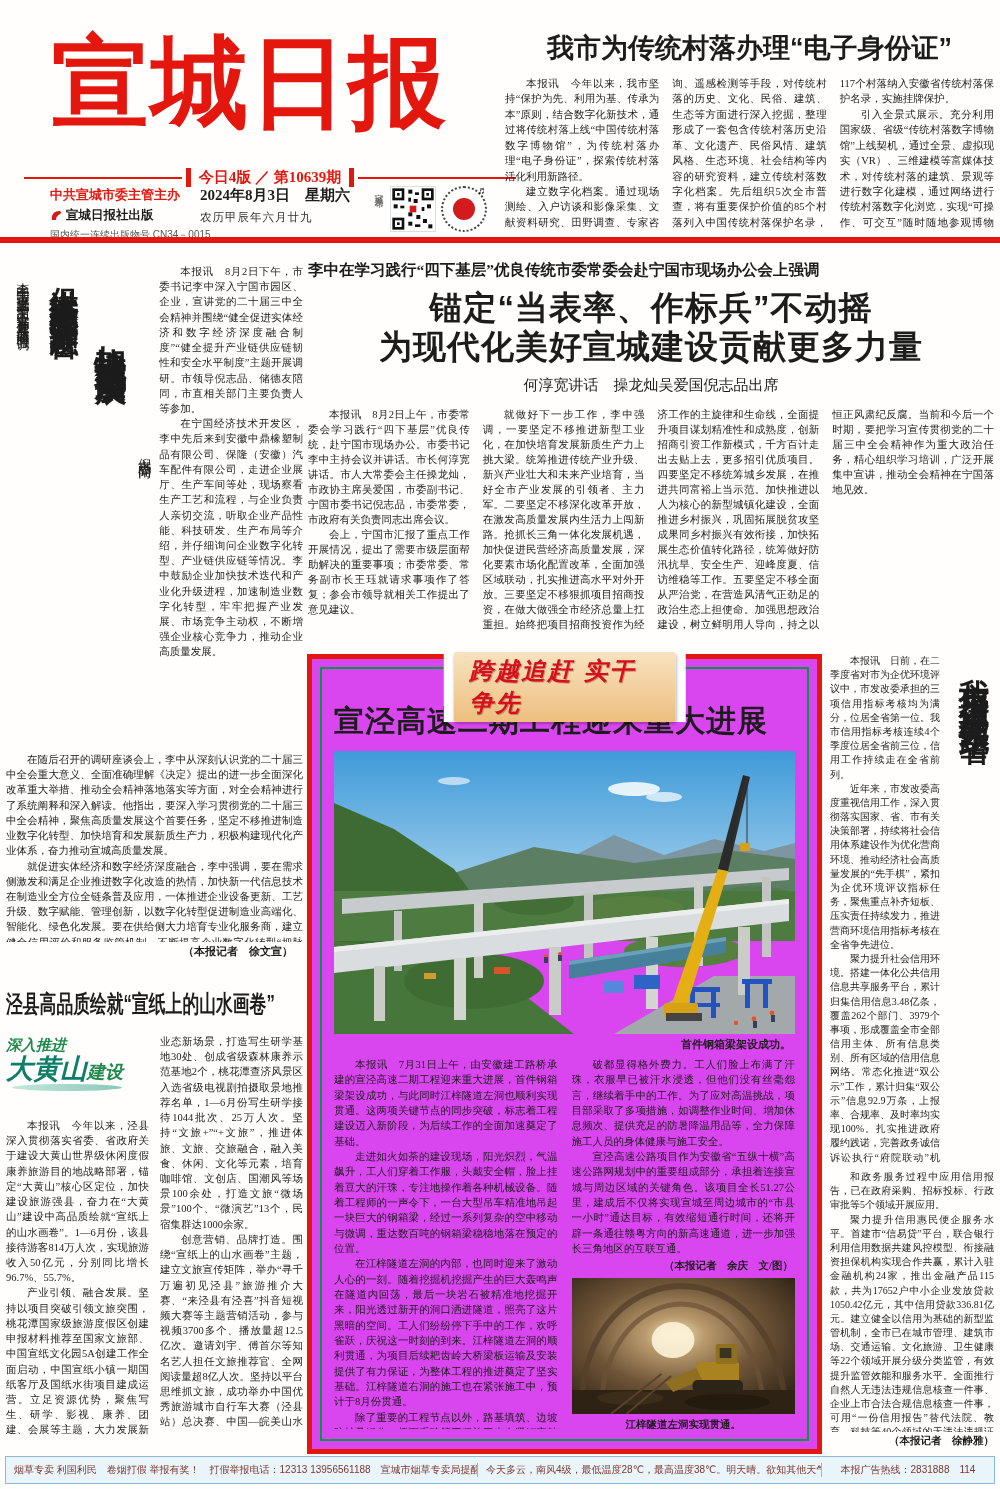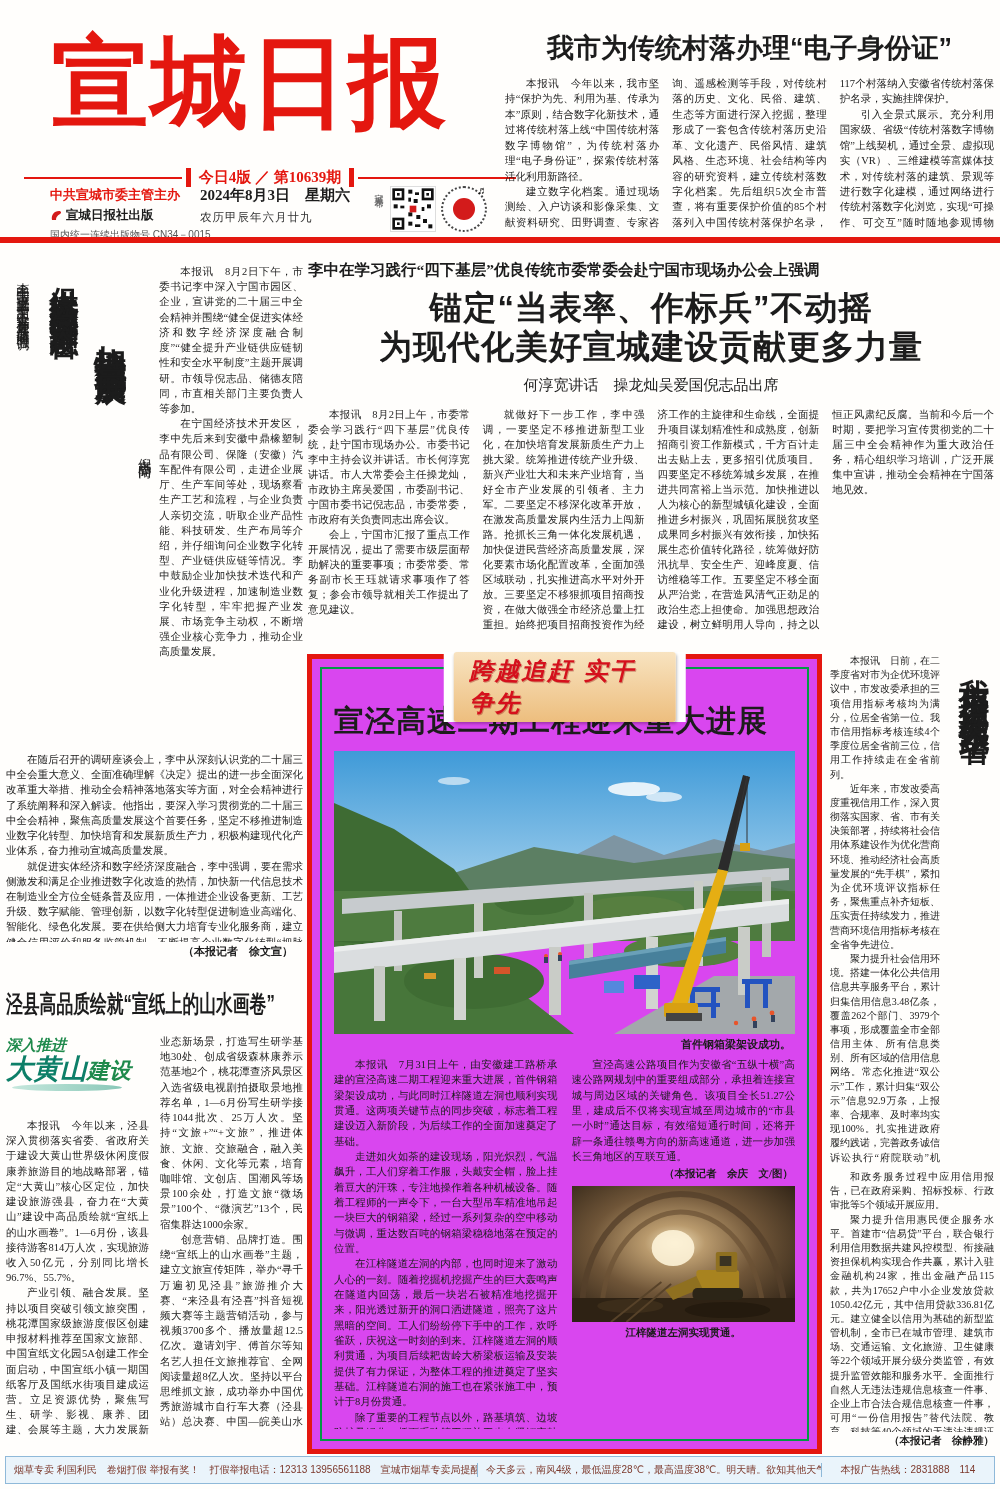--- a/index.html
+++ b/index.html
@@ -72,21 +72,21 @@
 
   
   #jingxian { left:6px; top:988px; width:297px; height:460px; }
   #jx-headline { font-size:24px; font-weight:900; white-space:nowrap; transform:scaleX(.70); transform-origin:left;
                  font-family:"Liberation Sans","DejaVu Sans",sans-serif; }
   #jx-cols { margin-top:14px; column-count:2; column-gap:11px; column-fill:auto; height:404px; overflow:hidden;
              font-size:10.5px; line-height:1.45; }
   #jx-campaign { break-inside:avoid; width:100%; height:76px; margin-bottom:8px; position:relative; }
   #jx-campaign .l1 { font-size:15px; font-weight:900; font-style:italic; color:#1f8a4c; }
   #jx-campaign .l2 { font-size:27px; font-weight:900; font-style:italic; color:#0d7f68; line-height:1; }
-  #jx-campaign .l2 span.jz { font-size:22px; color:#1f8a4c; }
+  #jx-campaign .l2 span.jz { font-size:18px; color:#1f8a4c; }
   #jx-campaign .swoosh { position:absolute; left:6px; top:50px; width:110px; height:7px; border-radius:50%;
                          background:linear-gradient(90deg,#9fd8c8,#3aa38a); opacity:.6; }
 
   
   #red-box { left:307px; top:654px; width:515px; height:800px; border:5px solid #e4170f; background:#d946ef; }
   #green-box { position:absolute; inset:8px; border:2px solid #019a44; padding:8px 12px; }
   #banner-wrap { position:absolute; top:-17px; left:50%; transform:translateX(-50%); background:#fff; padding:0 10px; }
   #banner { background:linear-gradient(#f8e3c0,#edbe7e); border-radius:3px; padding:3px 16px; box-shadow:1px 2px 3px rgba(0,0,0,.25); }
   #banner span { font-size:24px; font-weight:900; color:#d5101c; font-style:italic; letter-spacing:2px;
                  font-family:"DejaVu Serif","Liberation Serif",serif; text-shadow:1px 1px 0 rgba(140,0,0,.35); }
@@ -337,20 +337,21 @@
 
       <div id="xw-body">
         <div id="xw-col1">
             <p>本报讯　7月31日上午，由安徽建工路桥承建的宣泾高速二期工程迎来重大进展，首件钢箱梁架设成功，与此同时江梓隧道左洞也顺利实现贯通。这两项关键节点的同步突破，标志着工程建设迈入新阶段，为后续工作的全面加速奠定了基础。</p>
             <p>走进如火如荼的建设现场，阳光炽烈，气温飙升，工人们穿着工作服，头戴安全帽，脸上挂着豆大的汗珠，专注地操作着各种机械设备。随着工程师的一声令下，一台大型吊车精准地吊起一块巨大的钢箱梁，经过一系列复杂的空中移动与微调，重达数百吨的钢箱梁稳稳地落在预定的位置。</p>
             <p>在江梓隧道左洞的内部，也同时迎来了激动人心的一刻。随着挖掘机挖掘产生的巨大轰鸣声在隧道内回荡，最后一块岩石被精准地挖掘开来，阳光透过新开的洞口洒进隧道，照亮了这片黑暗的空间。工人们纷纷停下手中的工作，欢呼雀跃，庆祝这一时刻的到来。江梓隧道左洞的顺利贯通，为项目后续耙齿岭大桥梁板运输及安装提供了有力保证，为整体工程的推进奠定了坚实基础。江梓隧道右洞的施工也在紧张施工中，预计于8月份贯通。</p>
             <p>除了重要的工程节点以外，路基填筑、边坡防护及绿化、桥面系砼等工程施工也在紧锣密鼓地进行之中。在边坡施工现场，工人们穿梭在陡峭的边坡之上，扎钢筋、浇水泥，耐心细致地处理岩石和土壤，确保边坡稳固。</p>
           </div>
         <div id="xw-col2">
           <div>
+              <p>破都显得格外费力。工人们脸上布满了汗珠，衣服早已被汗水浸透，但他们没有丝毫怨言，继续着手中的工作。为了应对高温挑战，项目部采取了多项措施，如调整作业时间、增加休息频次、提供充足的防暑降温用品等，全力保障施工人员的身体健康与施工安全。</p>
               <p>宣泾高速公路项目作为安徽省“五纵十横”高速公路网规划中的重要组成部分，承担着连接宣城与周边区域的关键角色。该项目全长51.27公里，建成后不仅将实现宣城至周边城市的“市县一小时”通达目标，有效缩短通行时间，还将开辟一条通往赣粤方向的新高速通道，进一步加强长三角地区的互联互通。</p>
             </div>
           <div id="xw-byline">（本报记者　余庆　文/图）</div>
           <div id="xw-figure2">
             <svg viewBox="0 0 230 136" preserveAspectRatio="none">
               <defs>
                 <radialGradient id="tun" cx="46%" cy="42%" r="75%">
                   <stop offset="0" stop-color="#f3e3bd"></stop>
                     <stop offset=".18" stop-color="#b99a6d"></stop>
                   <stop offset=".5" stop-color="#6f5538"></stop>

